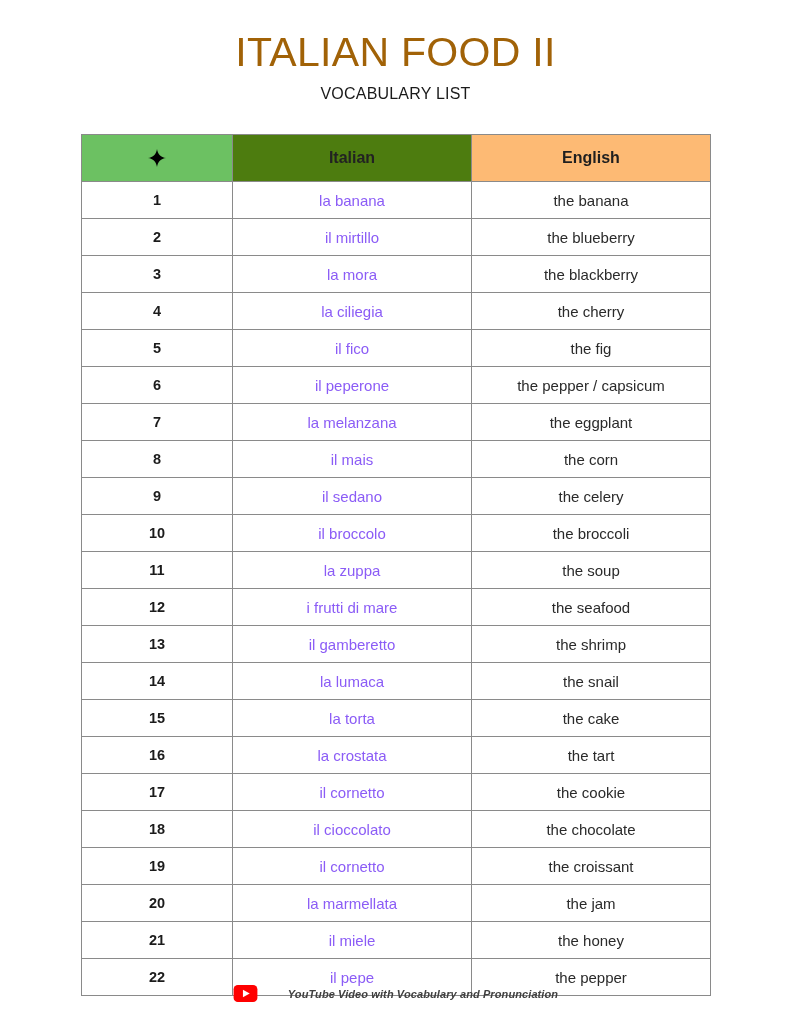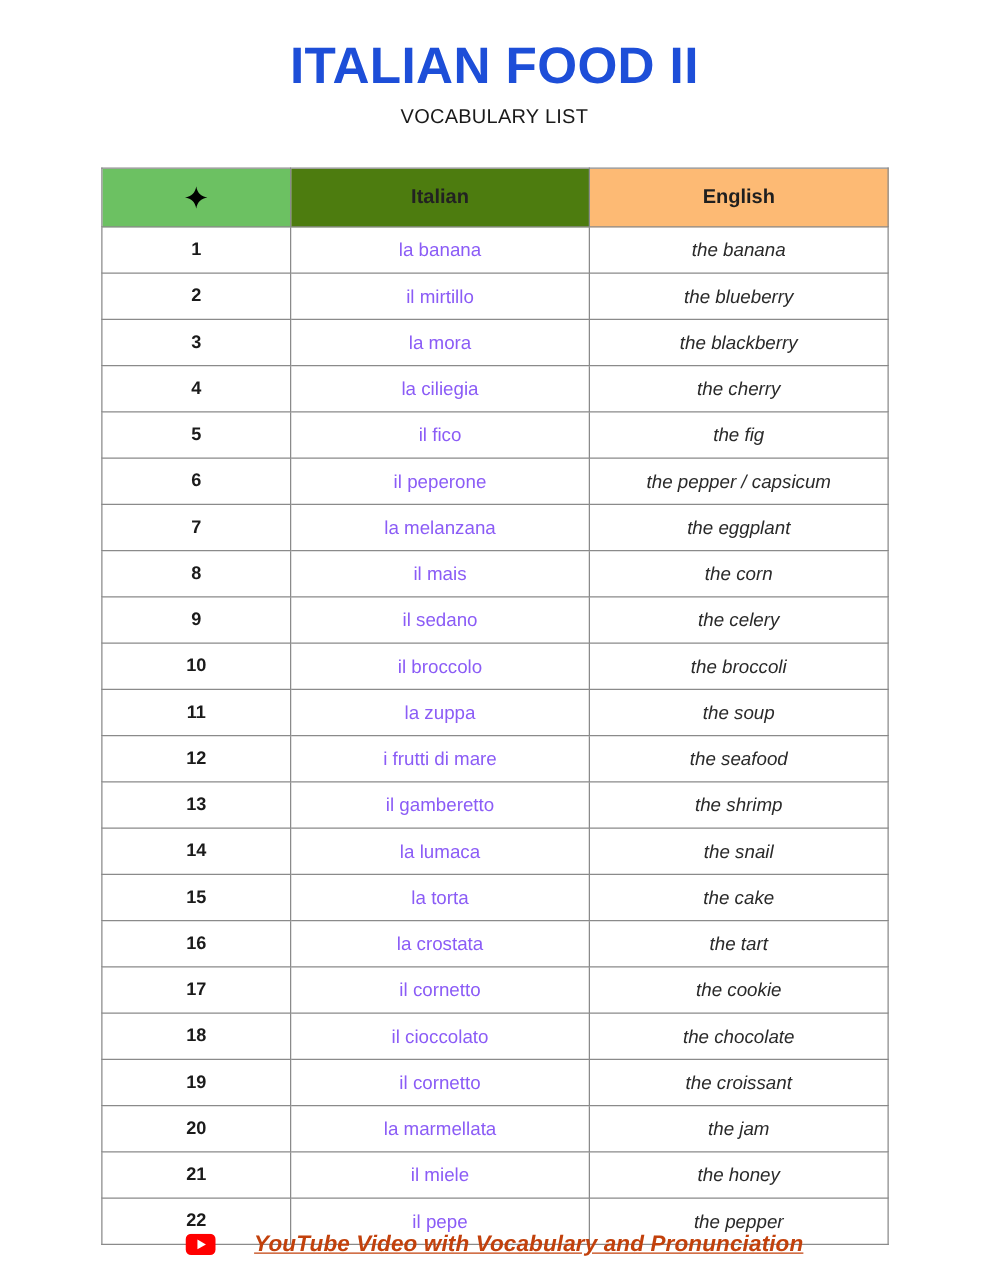--- a/index.html
+++ b/index.html
@@ -18,23 +18,23 @@
     position: relative;
     width: 791px;
     height: 1024px;
     box-sizing: border-box;
   }
 
   
   .title {
     text-align: center;
     font-size: 41px;
-    font-weight: bold;
+    font-weight: normal;
     letter-spacing: 0.3px;
-    color: #1d4ed8;
+    color: #a16207;
     margin: 0;
     padding-top: 31px;
     line-height: 1.05;
   }
   .subtitle {
     text-align: center;
     font-size: 16px;
     font-weight: normal;
     color: #1a1a1a;
     margin: 0;
@@ -101,21 +101,20 @@
     font-weight: bold;
     font-size: 14.5px;
     color: #1b1b1b;
   }
   td.cell-it {
     font-weight: normal;
     color: #8b5cf6;
     margin-left: 12px;
   }
   td.cell-en {
-    font-style: italic;
     color: #2a2a2a;
   }
 
   
   .footer {
     position: absolute;
     left: 0;
     top: 985px;
     width: 791px;
     display: flex;
@@ -123,25 +122,24 @@
     justify-content: center;
     gap: 30px;
   }
   .yt-icon {
     display: inline-block;
     width: 25px;
     height: 17px;
     line-height: 0;
   }
   .footer-link {
-    font-size: 18px;
+    font-size: 11px;
     font-weight: bold;
     font-style: italic;
-    color: #c2410c;
-    text-decoration: underline;
+    color: #404040;
     letter-spacing: 0.1px;
     cursor: pointer;
   }
 </style>
 </head>
 <body>
 
 <div class="page">
 
   <h1 class="title">ITALIAN FOOD II</h1>

